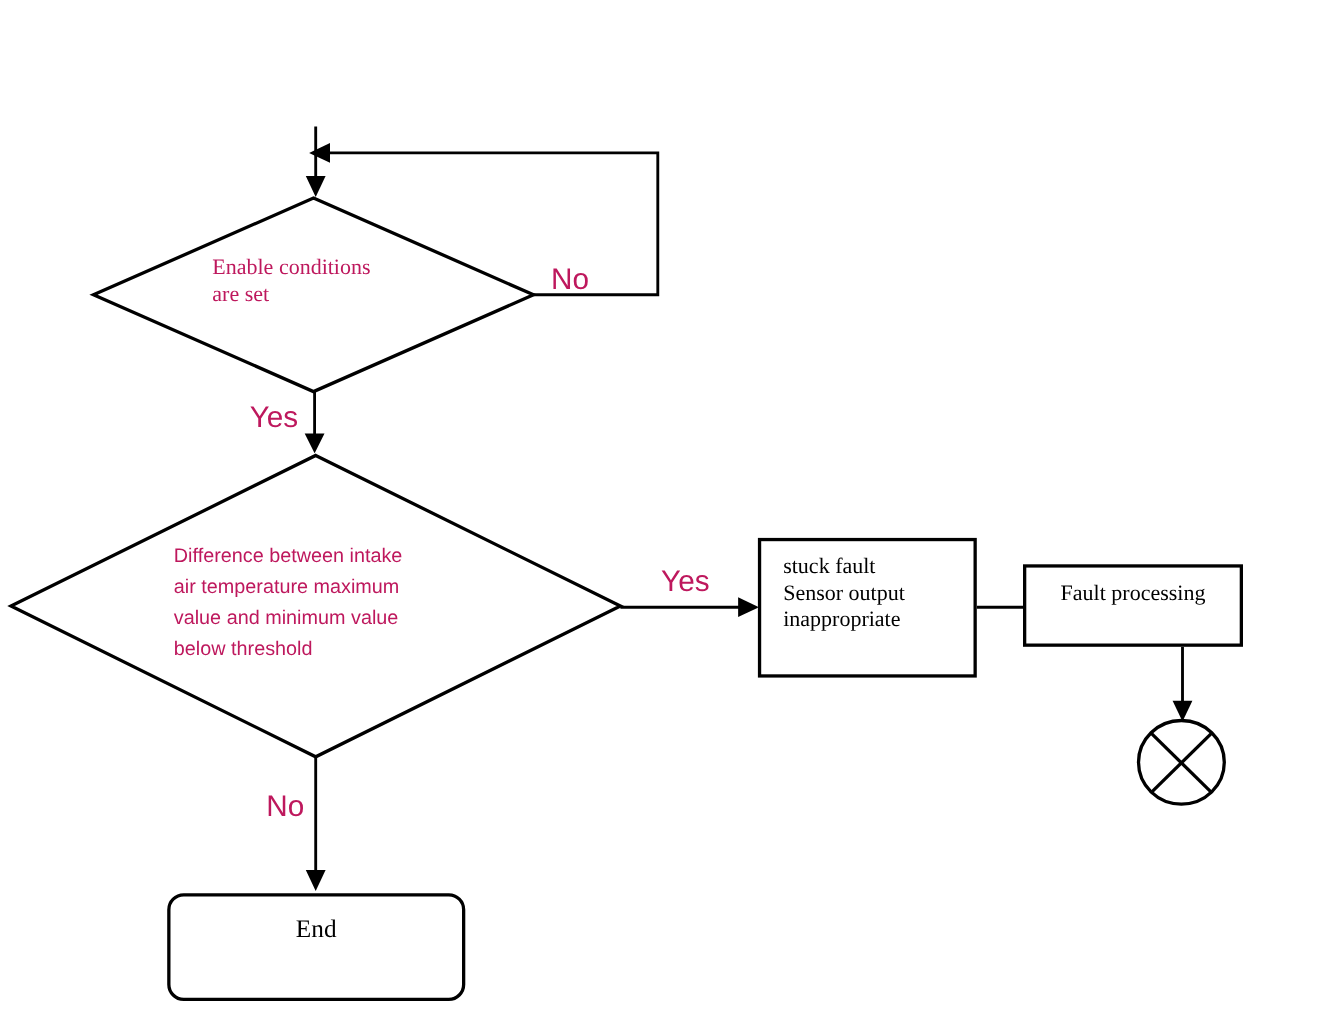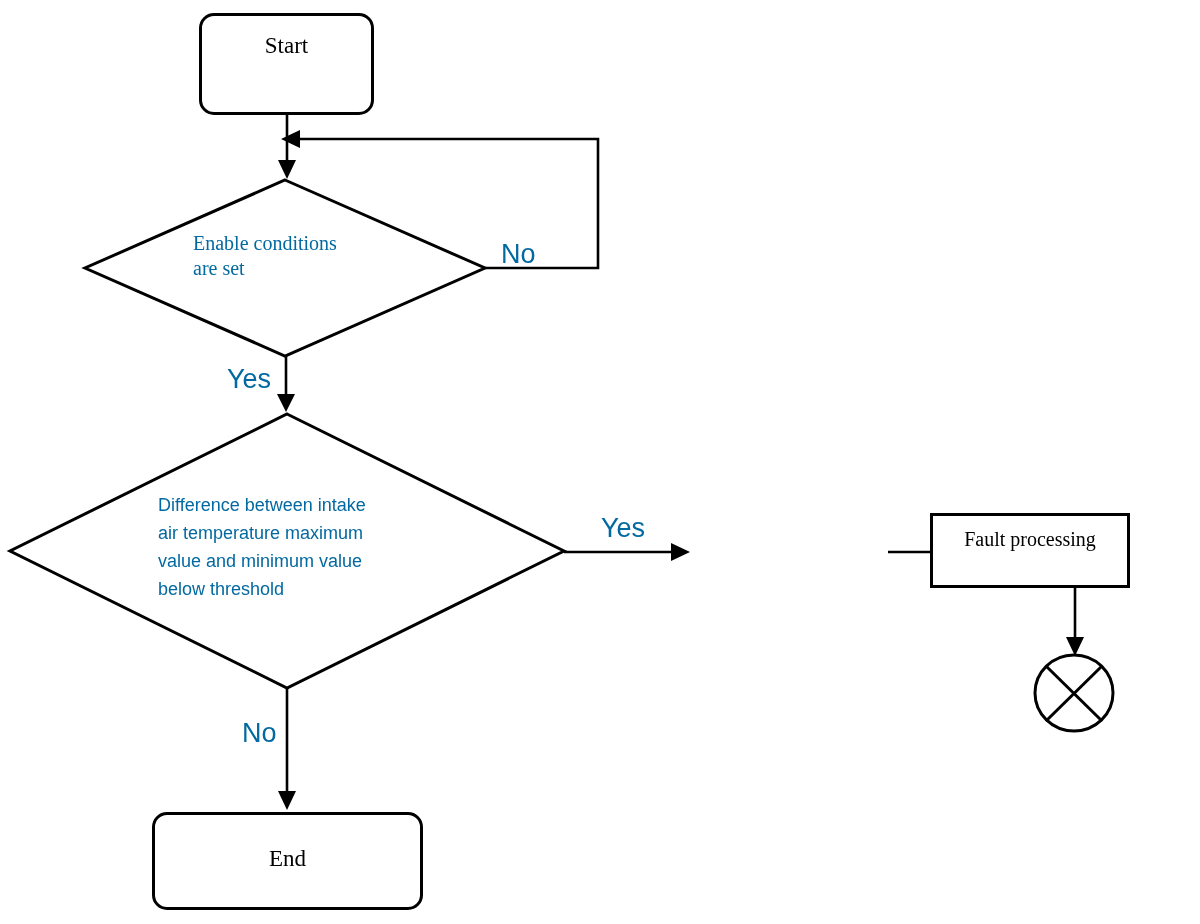--- a/index.html
+++ b/index.html
@@ -35,30 +35,30 @@
     font-family: "Liberation Serif", "DejaVu Serif", serif;
   }
   .sans-label {
     font-family: "Liberation Sans", "DejaVu Sans", sans-serif;
   }
   .center-text {
     text-align: center;
   }
   .freetext {
     position: absolute;
-    color: #0369a1;
+    color: #be185d;
     white-space: pre-line;
   }
   #start-node {
     left: 199px; top: 13px; width: 175px; height: 102px;
     font-size: 23px; padding-top: 17px;
   }
   #end-node {
     left: 152px; top: 812px; width: 271px; height: 98px;
-    font-size: 23px; padding-top: 31px;
+    font-size: 23px; padding-top: 17px;
   }
   #stuck-fault-node {
     left: 689px; top: 489px; width: 199px; height: 127px;
     font-size: 20px; line-height: 24px;
     padding: 11px 6px 0 20px;
     white-space: pre-line;
   }
   #fault-processing-node {
     left: 930px; top: 513px; width: 200px; height: 75px;
     font-size: 20px; padding-top: 12px;
@@ -130,22 +130,24 @@
     <line class="edge-line" x1="287" y1="688" x2="287" y2="792"></line>
     <polygon class="arrowhead" points="287,810 278,791 296,791"></polygon>
 
     <g>
       <ellipse class="xline" cx="1074" cy="693" rx="39" ry="38"></ellipse>
       <line class="xline" x1="1046" y1="666" x2="1102" y2="721"></line>
       <line class="xline" x1="1102" y1="666" x2="1046" y2="721"></line>
     </g>
   </svg>
 
-  <div id="start-node" class="node rounded serif-label center-text">Start</div>
 
+  <div id="stuck-fault-node" class="node serif-label">stuck fault
+Sensor output
+inappropriate</div>
 
   <div id="fault-processing-node" class="node serif-label center-text">Fault processing</div>
 
   <div id="end-node" class="node rounded serif-label center-text">End</div>
 
   <div id="decision-enable-label" class="freetext serif-label">Enable conditions
 are set</div>
 
   <div id="decision-difference-label" class="freetext sans-label">Difference between intake
 air temperature maximum

